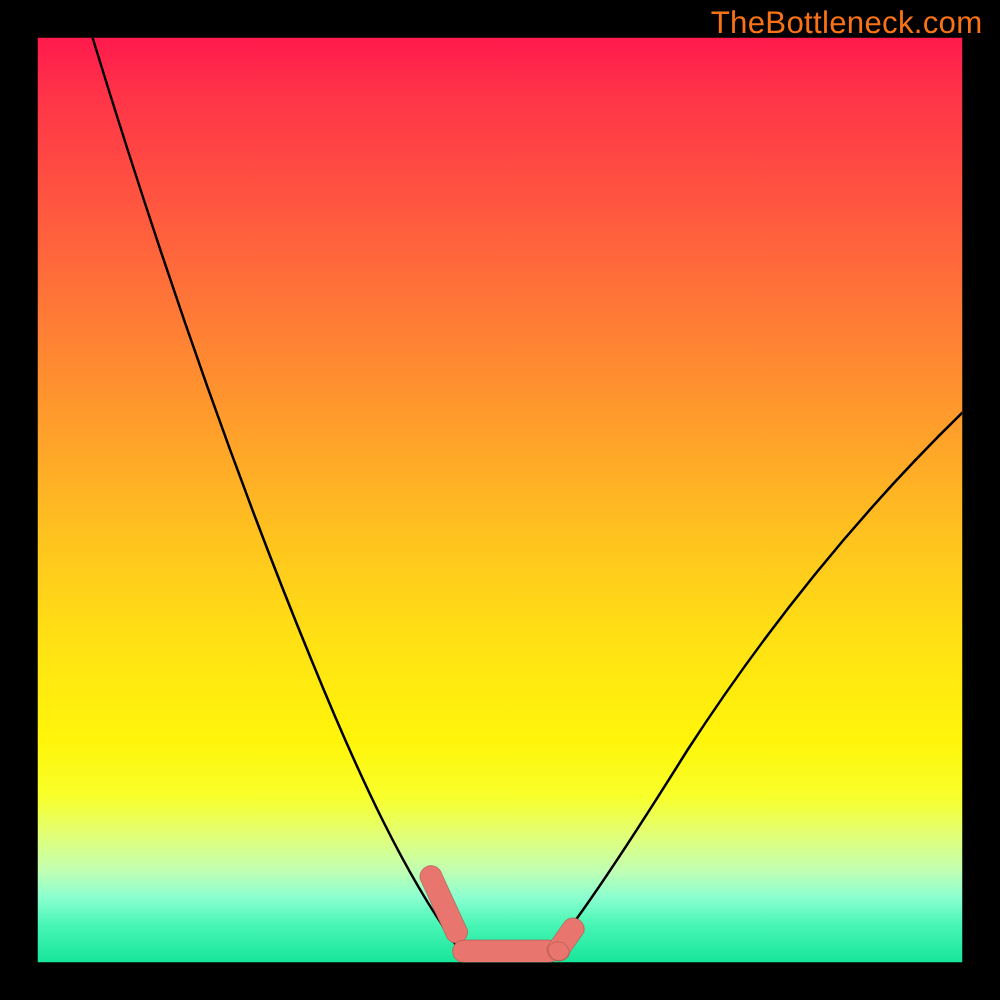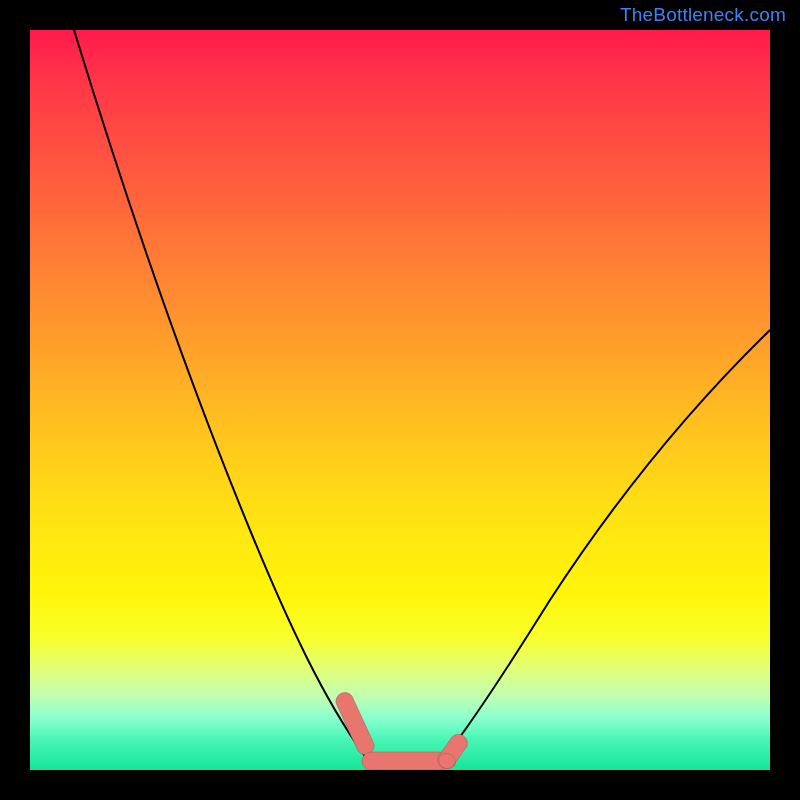--- a/index.html
+++ b/index.html
@@ -44,22 +44,22 @@
       #c2ffb2 90%,
       #8affd0 93%,
       #47f5b4 96%,
       #16e699 100%
     );
   }
   .watermark {
     position: absolute;
     top: 4px;
     right: 14px;
-    color: #3b82f6;
-    font-size: 19px;
+    color: #f97316;
+    font-size: 25px;
     font-weight: 500;
     letter-spacing: 0.2px;
     user-select: none;
   }
   svg.curves {
     position: absolute;
     inset: 0;
   }
   .curve {
     fill: none;

